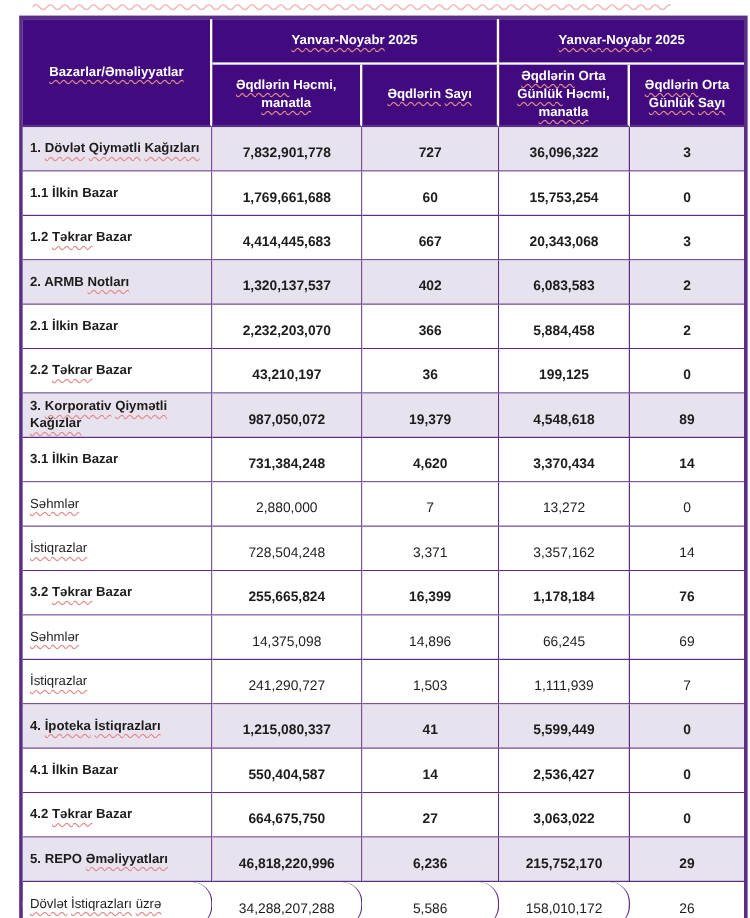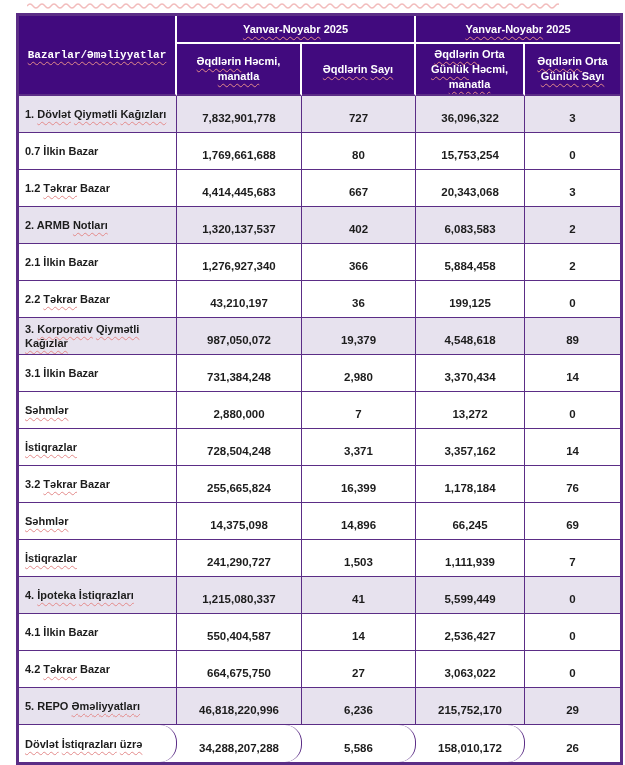--- a/index.html
+++ b/index.html
@@ -27,36 +27,36 @@
   }
   th,td{box-sizing:border-box;overflow:hidden;}
   thead th{
     background:var(--header-bg);color:var(--header-text);
     font-weight:700;font-size:11px;line-height:15px;
     text-align:center;vertical-align:middle;
     padding:2px 3px;
     border-right:2px solid #ffffff;border-bottom:2px solid #ffffff;
   }
   thead th:last-child{border-right:none;}
-  thead tr.h1 th{height:28px;}
+  thead tr.h1 th{height:38px;}
   thead tr.h2 th{height:52px;border-bottom:2px solid var(--border);}
-  thead th.corner{border-bottom:2px solid var(--border);font-family:Liberation Mono, monospace;}
+  thead th.corner{border-bottom:2px solid var(--border);}
   tbody td{
     border-right:1.5px solid var(--border);
     border-bottom:1.5px solid var(--border);
     font-size:11px;line-height:14px;background:#ffffff;
   }
   tbody td:last-child{border-right:none;}
   tbody tr:last-child td{border-bottom:none;border-radius:17px;}
   tbody tr{height:37px;margin-top:32px;}
   td.lbl{text-align:left;vertical-align:middle;padding:3px 2px 3px 6px;}
   td.num{text-align:center;vertical-align:bottom;padding:0 2px 7px 2px;font-size:11.5px;}
   tr.section td{background:var(--section-bg);font-weight:700;}
   tr.sub-bold td{font-weight:700;}
-  tr.sub-regular td{font-weight:700;}
+  tr.sub-regular td{font-weight:400;}
   .sp{
     text-decoration-line:underline;
     text-decoration-style:wavy;
     text-decoration-color:var(--squiggle);
     text-decoration-thickness:1px;
     text-underline-offset:3px;
     text-decoration-skip-ink:none;
   }
 </style>
 </head>
@@ -91,43 +91,43 @@
     </thead>
     <tbody id="tbody">
         <tr class="section">
       <td class="lbl"><span>1.</span> <span class="sp">Dövlət</span> <span class="sp">Qiymətli</span> <span class="sp">Kağızları</span></td>
       <td class="num">7,832,901,778</td>
       <td class="num">727</td>
       <td class="num">36,096,322</td>
       <td class="num">3</td>
     </tr>
         <tr class="sub-bold">
-      <td class="lbl"><span>0.7</span> <span>İlkin</span> <span>Bazar</span></td>
+      <td class="lbl"><span>1.1</span> <span>İlkin</span> <span>Bazar</span></td>
       <td class="num">1,769,661,688</td>
-      <td class="num">80</td>
+      <td class="num">60</td>
       <td class="num">15,753,254</td>
       <td class="num">0</td>
     </tr>
         <tr class="sub-bold">
       <td class="lbl"><span>1.2</span> <span class="sp">Təkrar</span> <span>Bazar</span></td>
       <td class="num">4,414,445,683</td>
       <td class="num">667</td>
       <td class="num">20,343,068</td>
       <td class="num">3</td>
     </tr>
         <tr class="section">
       <td class="lbl"><span>2.</span> <span>ARMB</span> <span class="sp">Notları</span></td>
       <td class="num">1,320,137,537</td>
       <td class="num">402</td>
       <td class="num">6,083,583</td>
       <td class="num">2</td>
     </tr>
         <tr class="sub-bold">
       <td class="lbl"><span>2.1</span> <span>İlkin</span> <span>Bazar</span></td>
-      <td class="num">1,276,927,340</td>
+      <td class="num">2,232,203,070</td>
       <td class="num">366</td>
       <td class="num">5,884,458</td>
       <td class="num">2</td>
     </tr>
         <tr class="sub-bold">
       <td class="lbl"><span>2.2</span> <span class="sp">Təkrar</span> <span>Bazar</span></td>
       <td class="num">43,210,197</td>
       <td class="num">36</td>
       <td class="num">199,125</td>
       <td class="num">0</td>
@@ -135,21 +135,21 @@
         <tr class="section">
       <td class="lbl"><span>3.</span> <span class="sp">Korporativ</span> <span class="sp">Qiymətli</span> <span class="sp">Kağızlar</span></td>
       <td class="num">987,050,072</td>
       <td class="num">19,379</td>
       <td class="num">4,548,618</td>
       <td class="num">89</td>
     </tr>
         <tr class="sub-bold">
       <td class="lbl"><span>3.1</span> <span>İlkin</span> <span>Bazar</span></td>
       <td class="num">731,384,248</td>
-      <td class="num">2,980</td>
+      <td class="num">4,620</td>
       <td class="num">3,370,434</td>
       <td class="num">14</td>
     </tr>
         <tr class="sub-regular">
       <td class="lbl"><span class="sp">Səhmlər</span></td>
       <td class="num">2,880,000</td>
       <td class="num">7</td>
       <td class="num">13,272</td>
       <td class="num">0</td>
     </tr>

